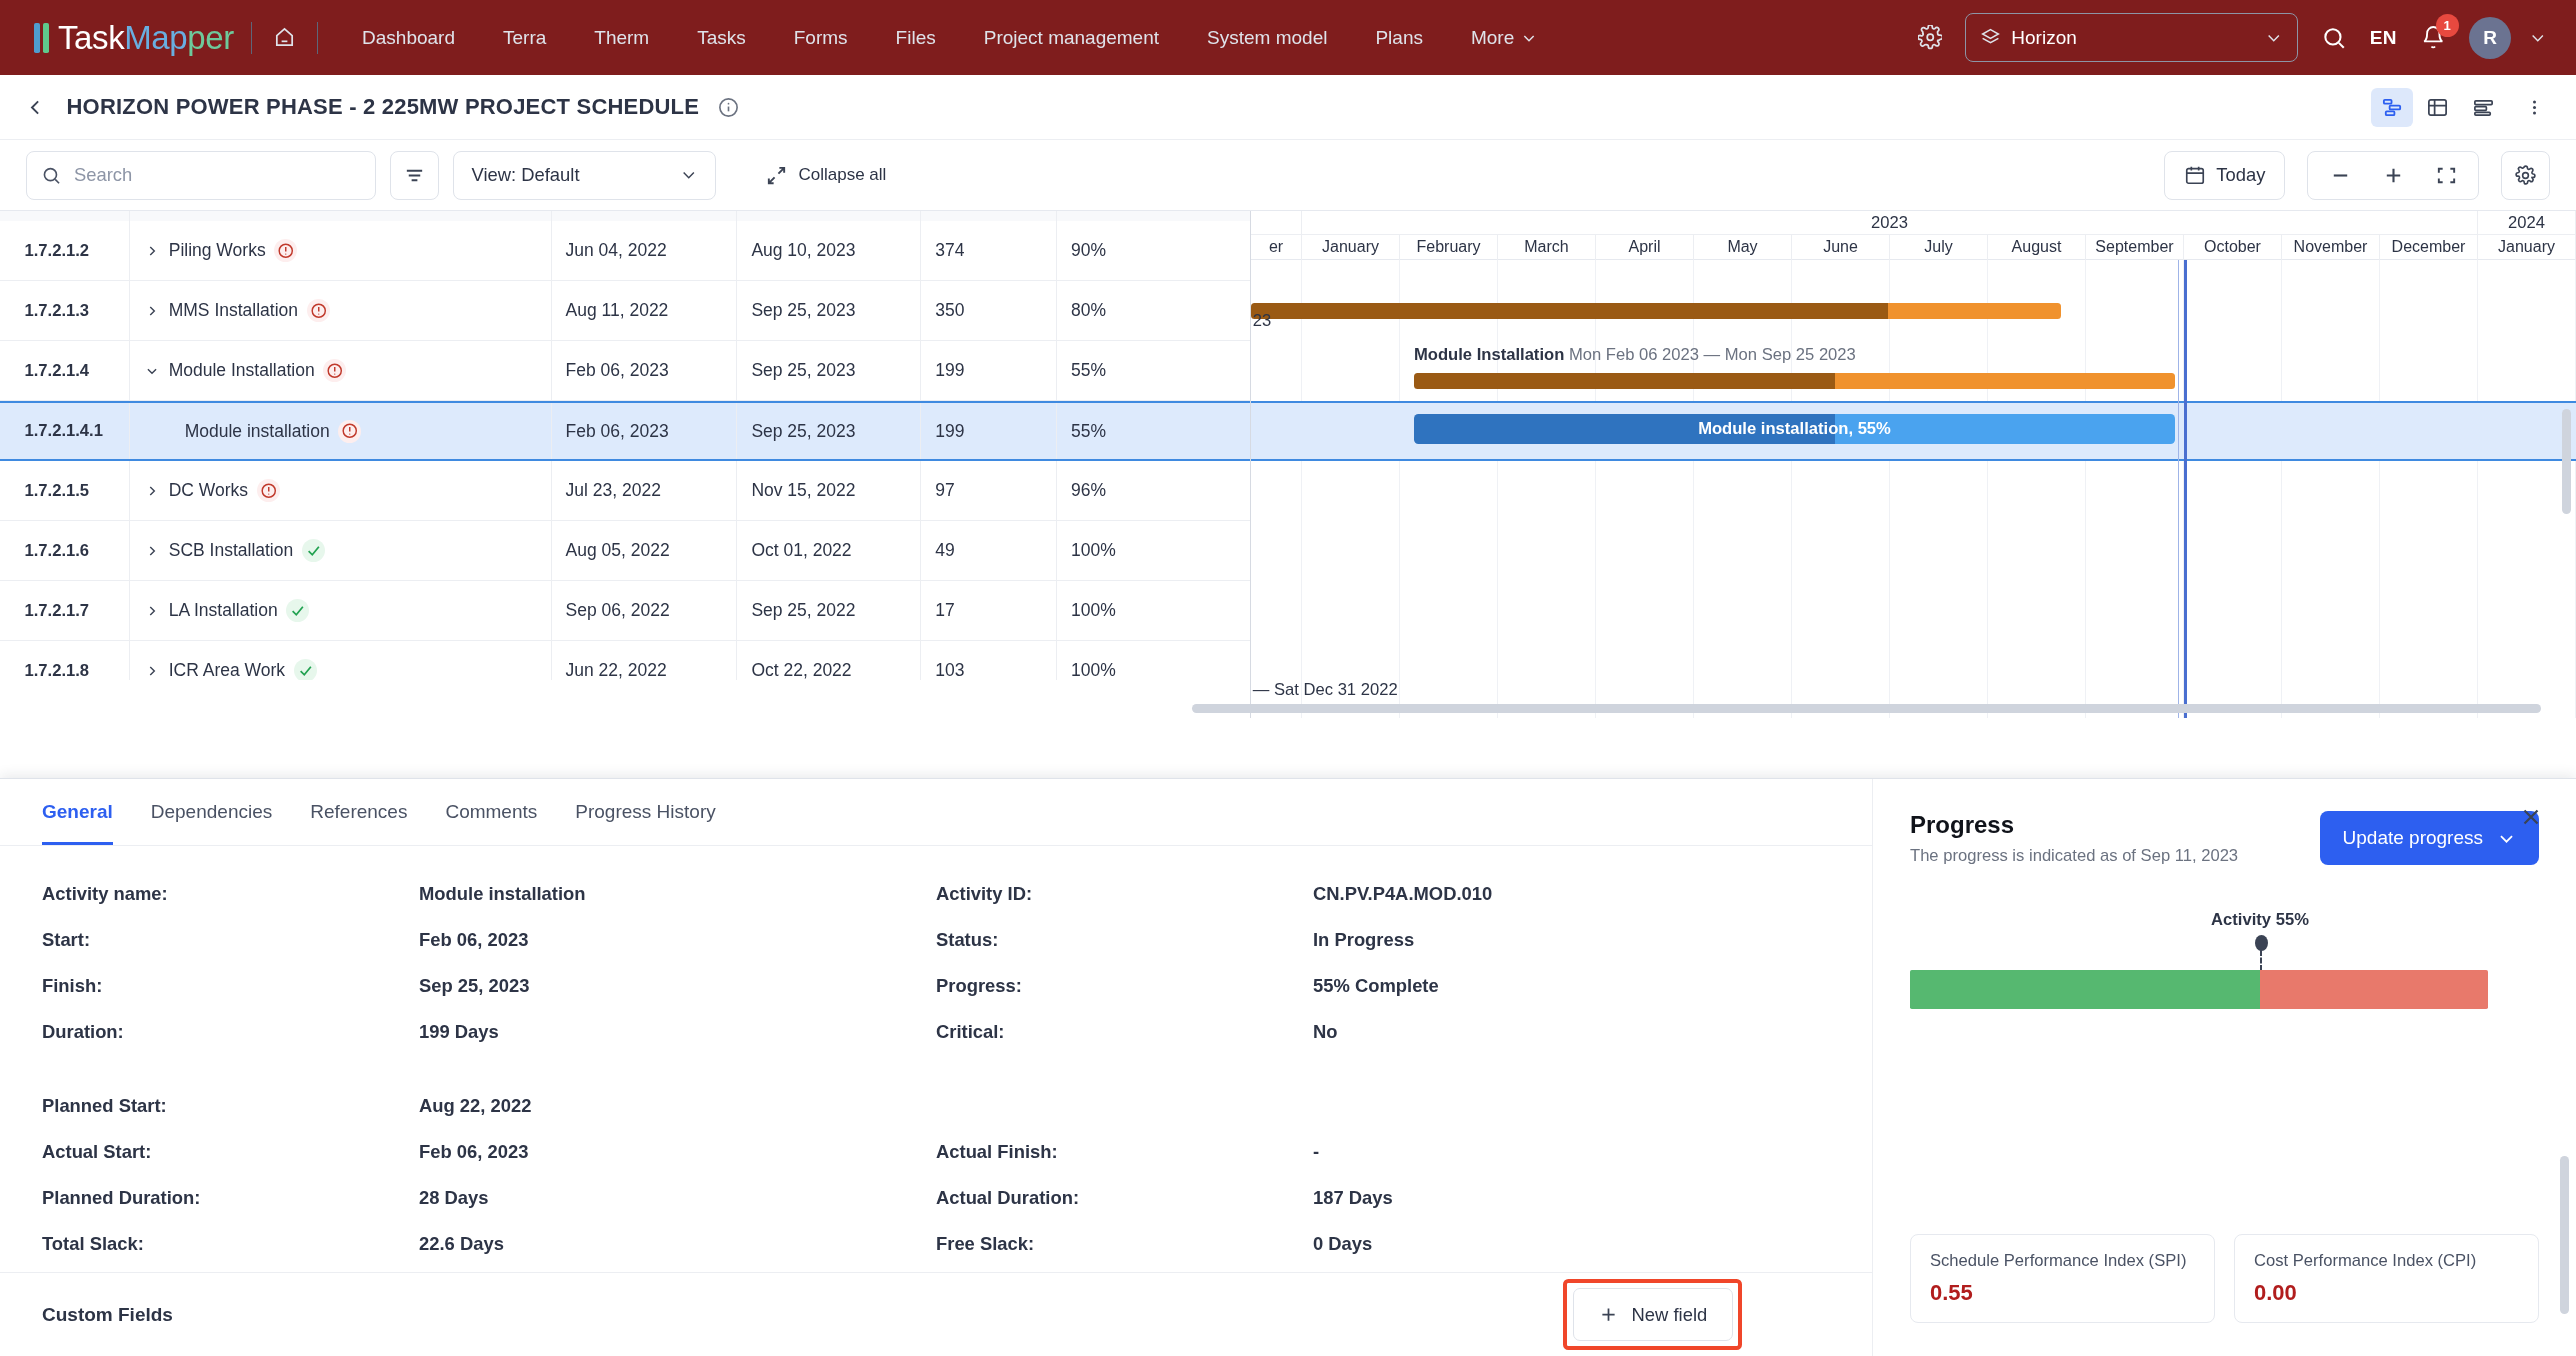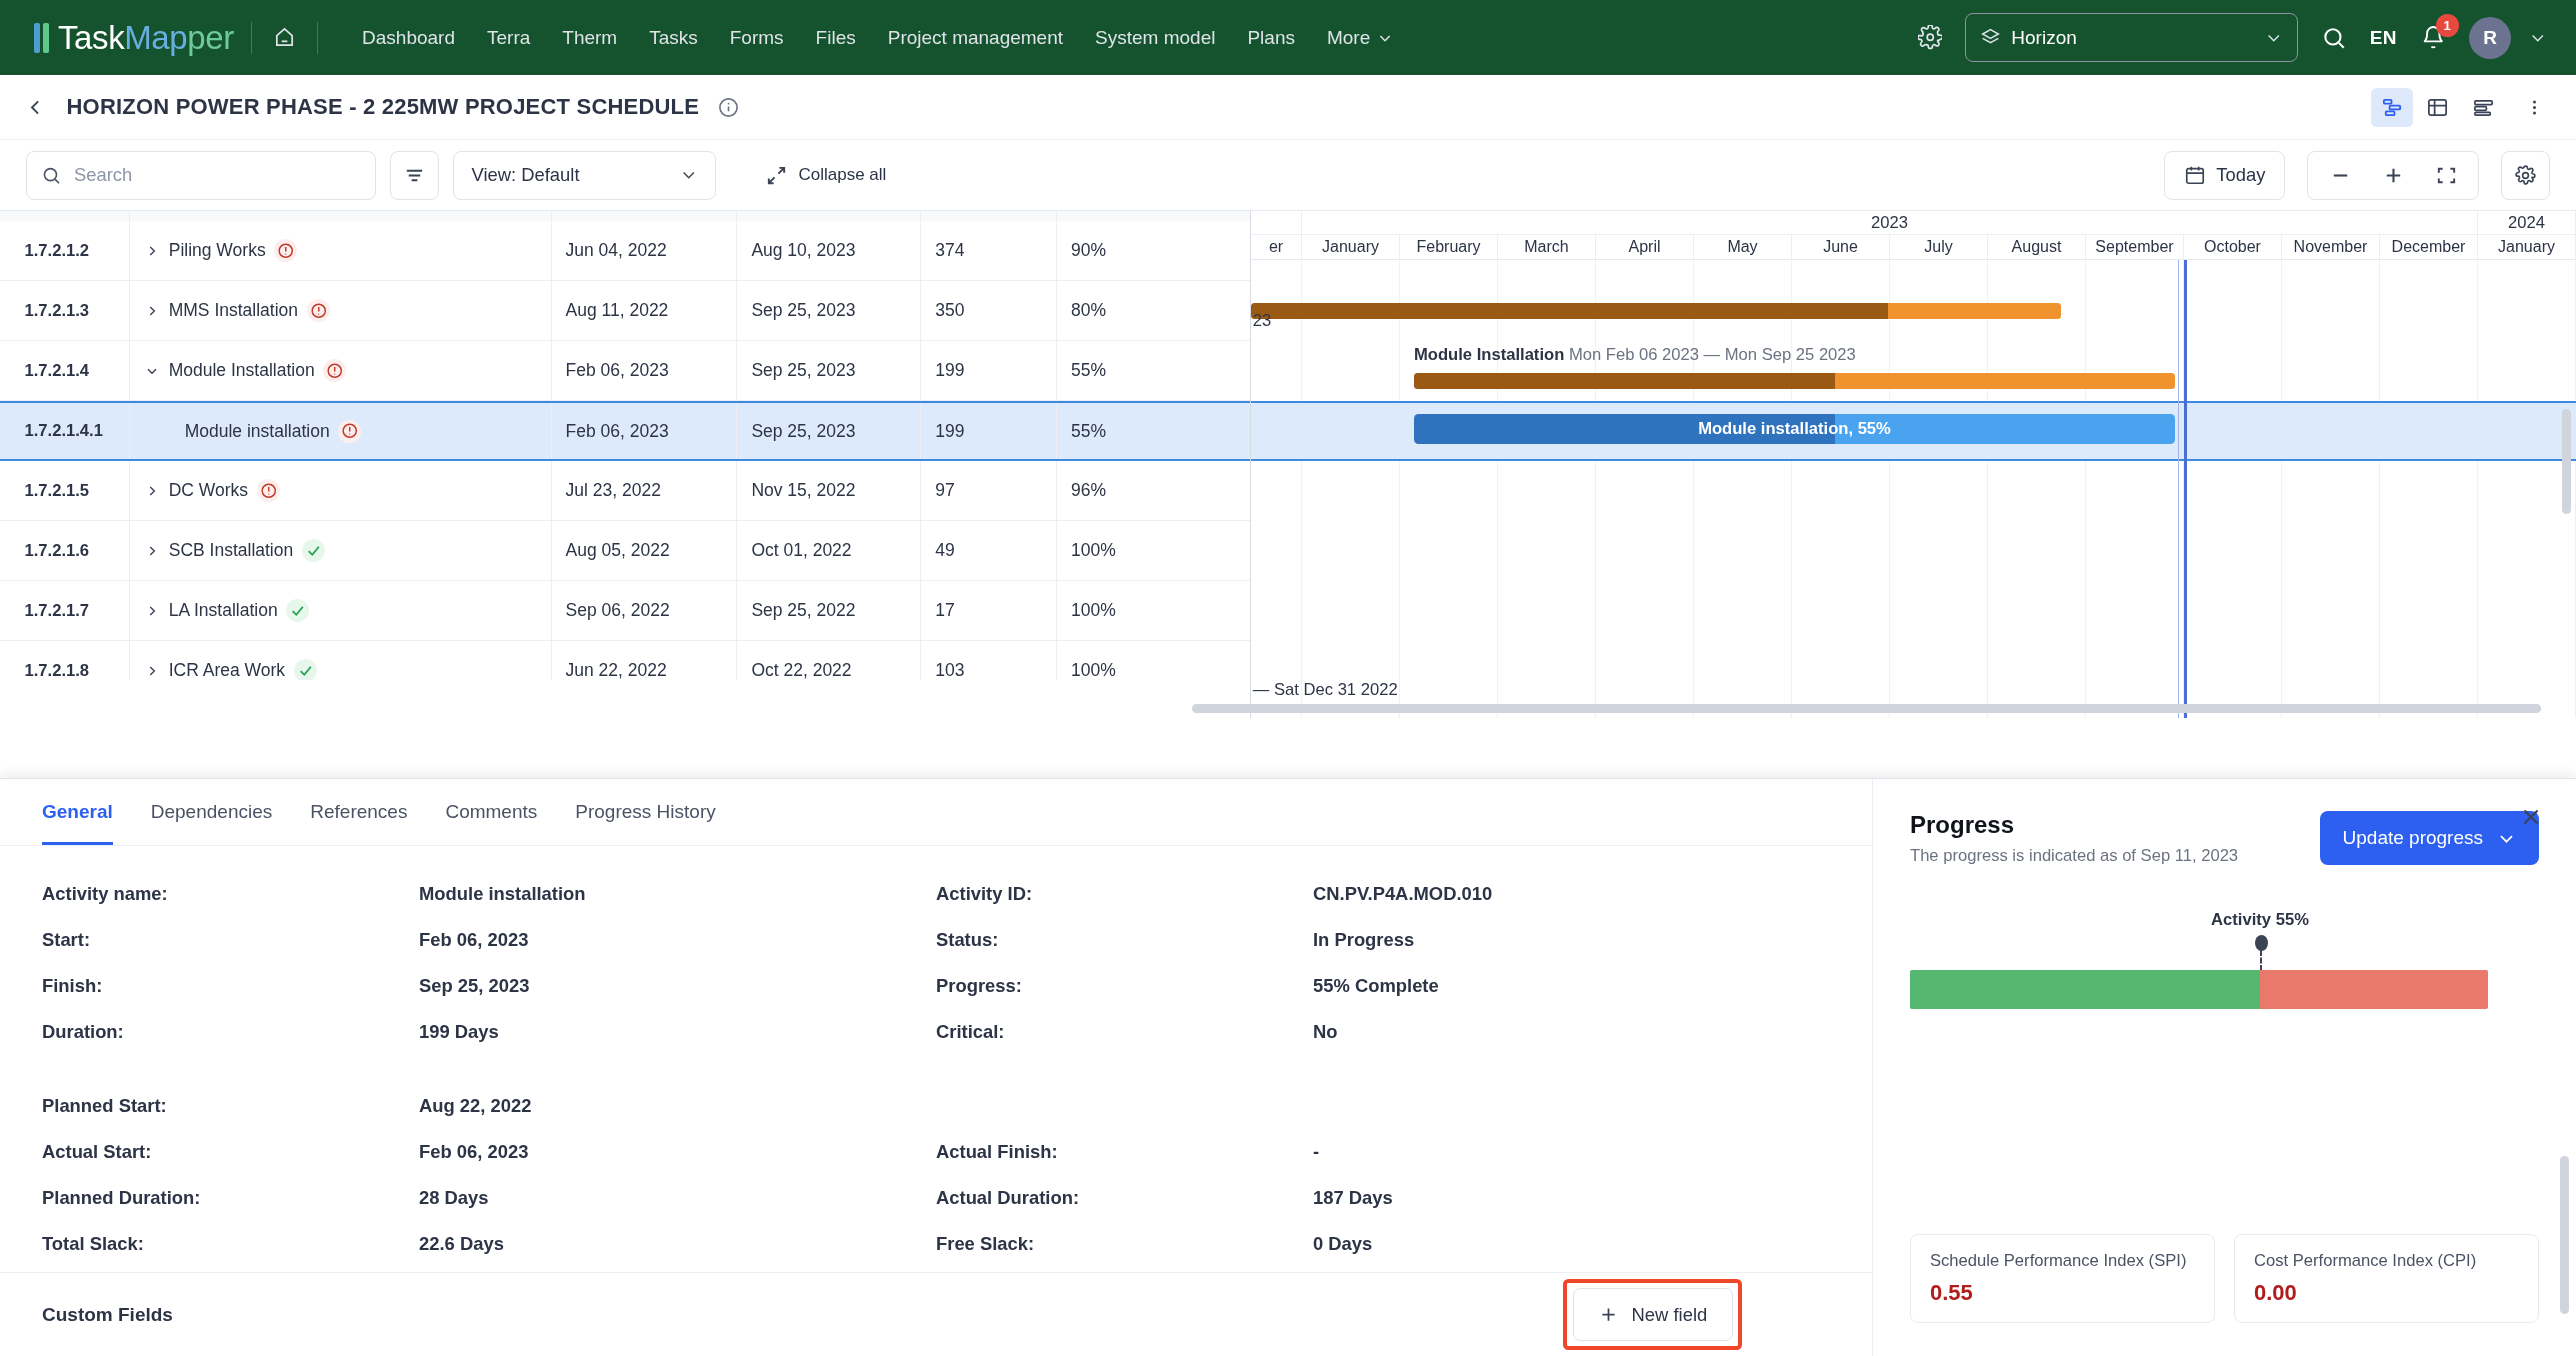--- a/index.html
+++ b/index.html
@@ -6,34 +6,34 @@
   html, body {
     width: 2576px; height: 1356px;
     font-family: "Liberation Sans", sans-serif;
     background: #ffffff;
     overflow: hidden;
     color: #2d3446;
   }
 
   
   .topnav {
-    height: 75px; background: #14532d; display: flex; align-items: center;
+    height: 75px; background: #7f1d1d; display: flex; align-items: center;
     padding: 0 23px; gap: 0px; position: relative;
   }
   .logo { display: flex; align-items: center; gap: 8.8px; margin-left: 10.5px; }
   .logo-marks { display: flex; gap: 3.5px; align-items: flex-end; height: 30px;}
   .logo-bar1 { width: 6.1px; height: 30px; background: #4f9ccf; border-radius: 1.8px;}
   .logo-bar2 { width: 6.1px; height: 30px; background: #5fc98c; border-radius: 1.8px;}
   .logo-text { font-size: 33px; font-weight: 400; letter-spacing: -0.4px;}
   .logo-task { color: #ffffff; }
   .logo-map { color: #69aee0; }
   .logo-per { color: #6ec99b; }
   .nav-divider { width: 0.9px; height: 32px; background: #5d6679; margin: 0 17.5px;}
   .home-icon { display:flex; align-items:center; justify-content:center; width: 30px; height: 30px; }
-  .nav-links { display: flex; align-items: center; gap: 0px; margin-left: 10.5px;}
+  .nav-links { display: flex; align-items: center; gap: 16px; margin-left: 10.5px;}
   .nav-link {
     color: #dfe3ea; font-size: 19px; padding: 8.8px 16px; cursor: pointer;
     white-space: nowrap; display: flex; align-items: center; gap: 7px;
   }
   .nav-right { margin-left: auto; display: flex; align-items: center; gap: 17.5px; padding-right: 7px;}
   .gear-btn { width: 35px; height: 35px; display:flex; align-items:center; justify-content:center; cursor:pointer;}
   .project-select {
     width: 333px; height: 49px; border: 1.3px solid #8d95a6; border-radius: 8px;
     display: flex; align-items: center; padding: 0 14px; gap: 10.5px; cursor: pointer;
   }

